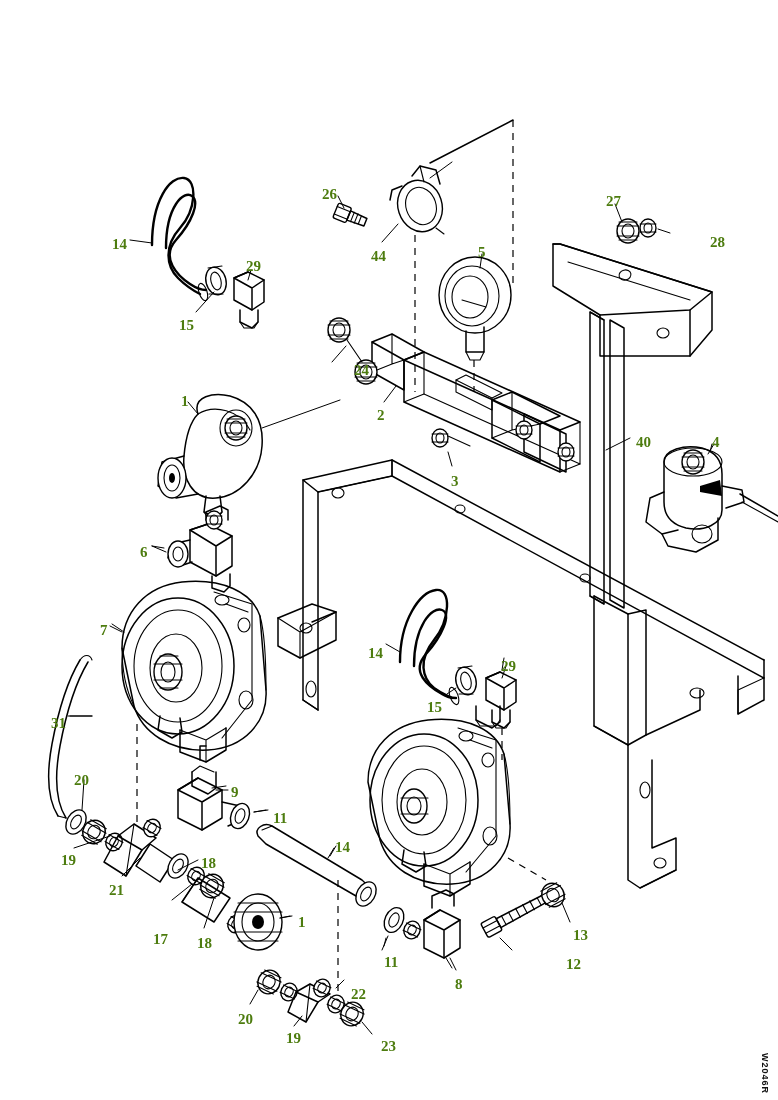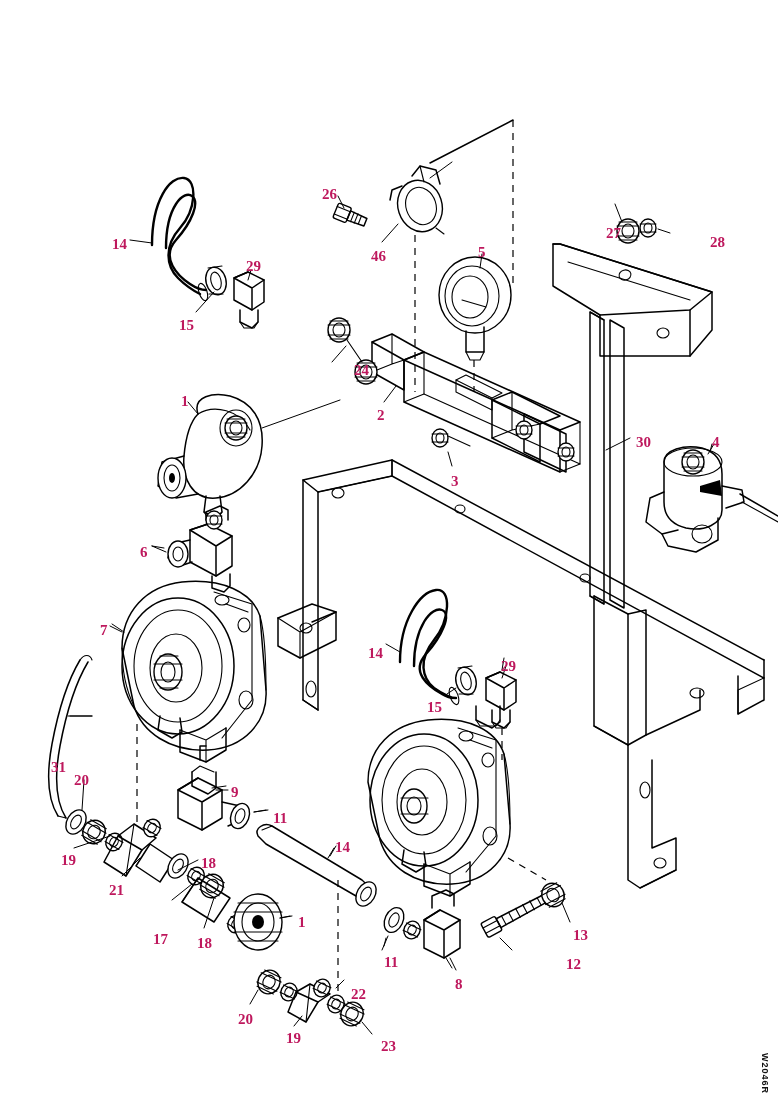--- a/index.html
+++ b/index.html
@@ -22,21 +22,21 @@
     position: absolute;
     inset: 0;
     width: 778px;
     height: 1100px;
   }
   .callout {
     position: absolute;
     font-family: "Liberation Serif", serif;
     font-size: 15px;
     font-weight: 700;
-    color: #be185d;
+    color: #4d7c0f;
     line-height: 1;
     letter-spacing: 0px;
     white-space: nowrap;
     user-select: none;
   }
   #watermark {
     position: absolute;
     right: 8px;
     bottom: 6px;
     font-family: "Liberation Sans", sans-serif;
@@ -498,35 +498,35 @@
     <path class="lead" d="M382,950 L388,936"></path>
     <path class="lead" d="M70,716 L92,716"></path>
     <path class="lead" d="M112,624 L124,632"></path>
     <path class="lead" d="M152,546 L166,552"></path>
     <path class="lead" d="M714,444 L708,454"></path>
     <path class="lead" d="M292,916 L280,918"></path>
   </svg>
 
   <div class="callout" style="left:112px; top:237px;">14</div>
   <div class="callout" style="left:322px; top:187px;">26</div>
-  <div class="callout" style="left:371px; top:249px;">46</div>
-  <div class="callout" style="left:606px; top:194px;margin-top:32px;">27</div>
+  <div class="callout" style="left:371px; top:249px;">44</div>
+  <div class="callout" style="left:606px; top:194px;">27</div>
   <div class="callout" style="left:710px; top:235px;">28</div>
   <div class="callout" style="left:246px; top:259px;">29</div>
   <div class="callout" style="left:179px; top:318px;">15</div>
   <div class="callout" style="left:478px; top:245px;">5</div>
   <div class="callout" style="left:314px; top:363px;margin-left:40px;">24</div>
   <div class="callout" style="left:377px; top:408px;">2</div>
   <div class="callout" style="left:181px; top:394px;">1</div>
   <div class="callout" style="left:451px; top:474px;">3</div>
-  <div class="callout" style="left:636px; top:435px;">30</div>
+  <div class="callout" style="left:636px; top:435px;">40</div>
   <div class="callout" style="left:712px; top:435px;">4</div>
   <div class="callout" style="left:140px; top:545px;">6</div>
   <div class="callout" style="left:100px; top:623px;">7</div>
-  <div class="callout" style="left:51px; top:716px;margin-top:44px;">31</div>
+  <div class="callout" style="left:51px; top:716px;">31</div>
   <div class="callout" style="left:368px; top:646px;">14</div>
   <div class="callout" style="left:501px; top:659px;">29</div>
   <div class="callout" style="left:427px; top:700px;">15</div>
   <div class="callout" style="left:74px; top:773px;">20</div>
   <div class="callout" style="left:231px; top:785px;">9</div>
   <div class="callout" style="left:273px; top:811px;">11</div>
   <div class="callout" style="left:61px; top:853px;">19</div>
   <div class="callout" style="left:109px; top:883px;">21</div>
   <div class="callout" style="left:201px; top:856px;">18</div>
   <div class="callout" style="left:153px; top:932px;">17</div>

